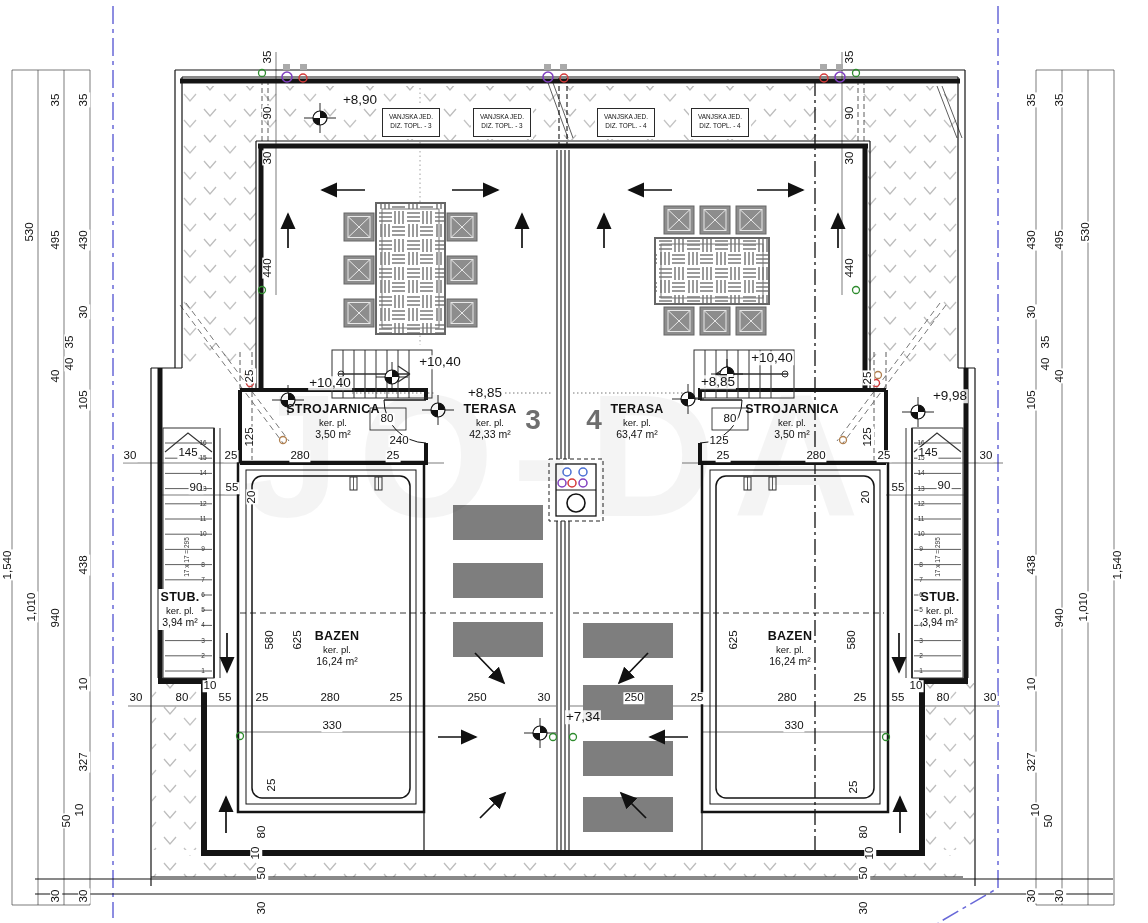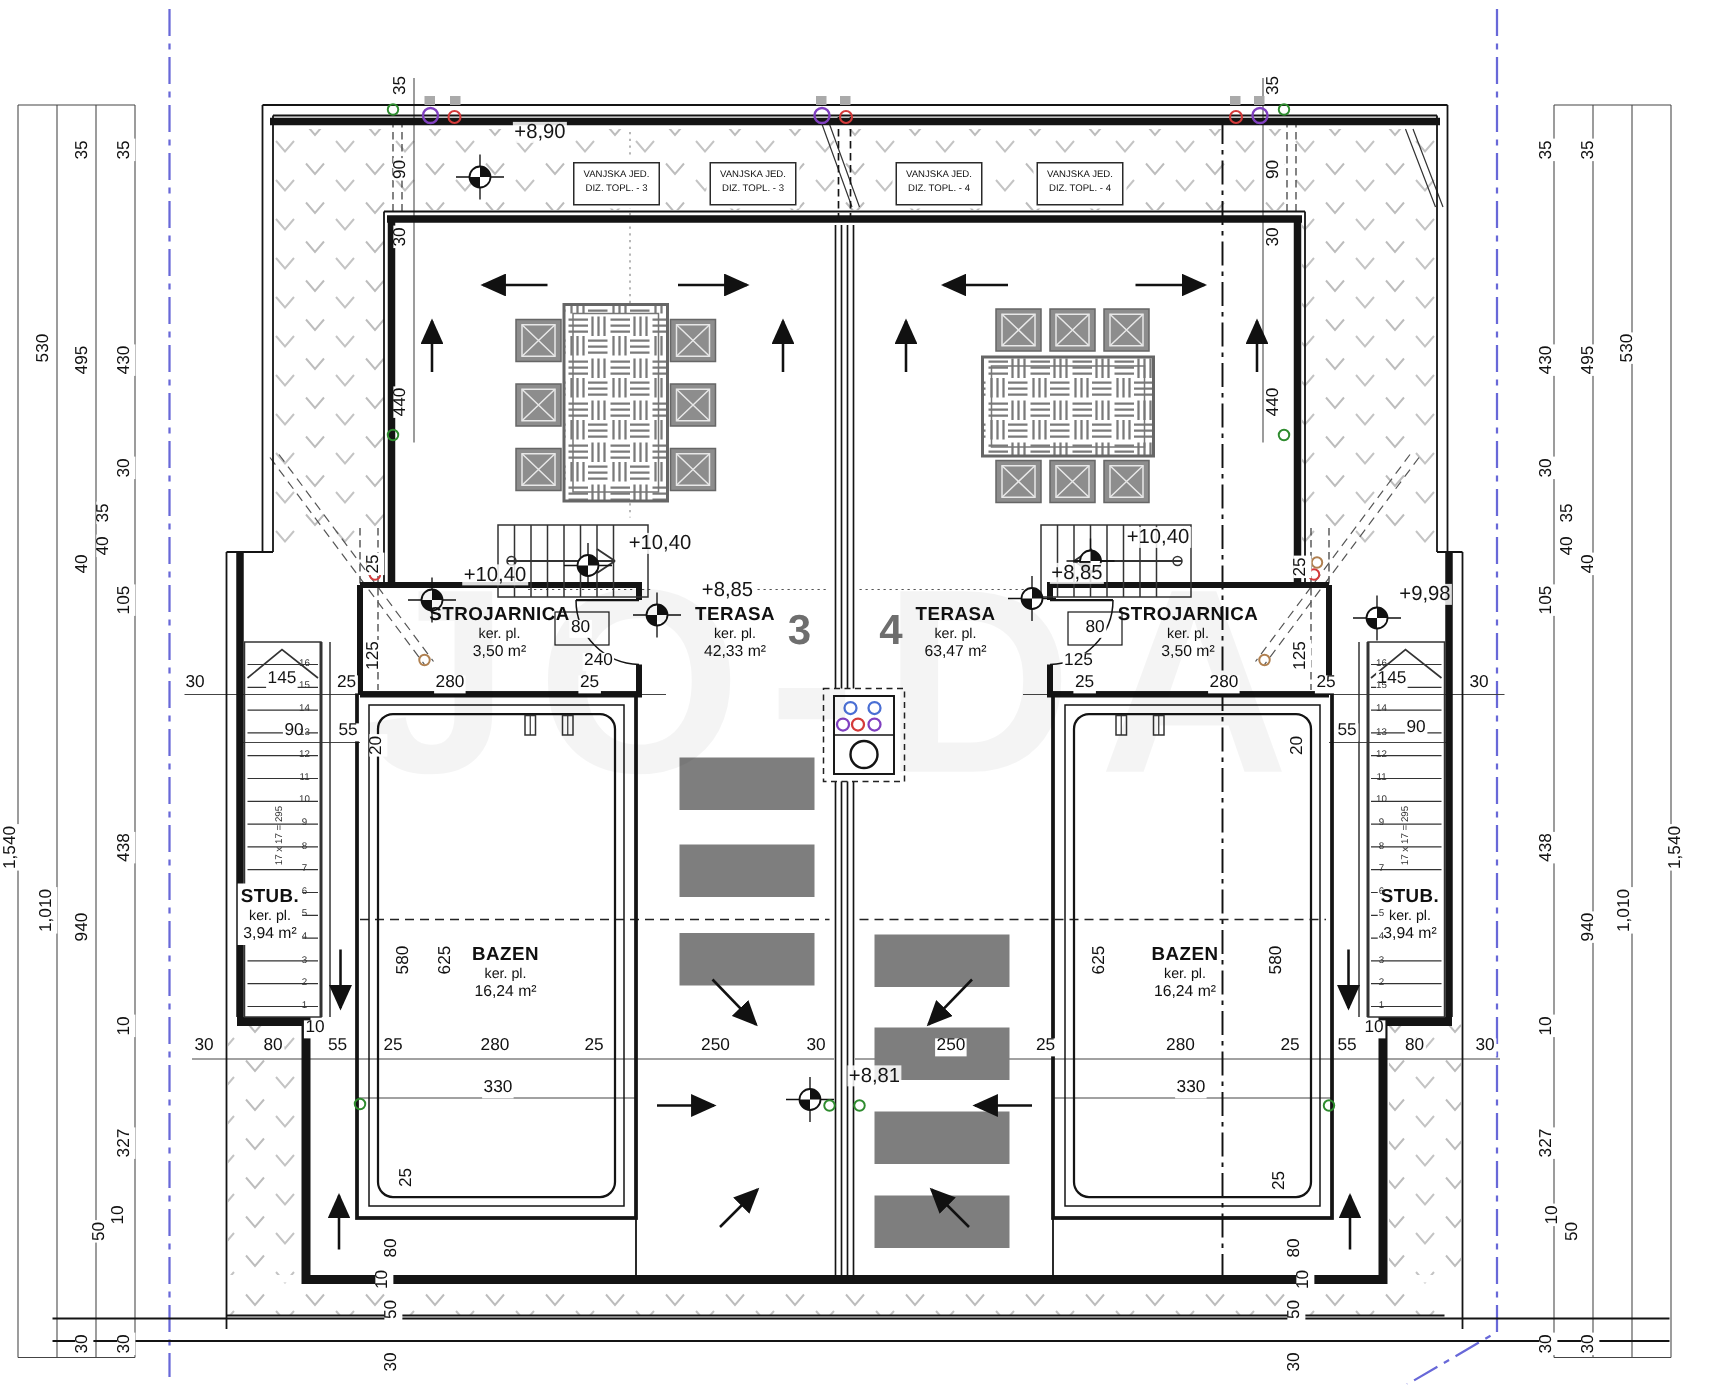--- a/index.html
+++ b/index.html
@@ -459,28 +459,28 @@
       <span class="dim v" style="left: 272px; top: 785px;">25</span>
       <span class="dim v" style="left: 262px; top: 832px;">80</span>
       <span class="dim v" style="left: 256px; top: 853px;">10</span>
       <span class="dim v" style="left: 262px; top: 873px;">50</span>
       <span class="dim v" style="left: 262px; top: 908px;">30</span>
       <span class="dim v" style="left: 854px; top: 787px;">25</span>
       <span class="dim v" style="left: 864px; top: 832px;">80</span>
       <span class="dim v" style="left: 870px; top: 853px;">10</span>
       <span class="dim v" style="left: 864px; top: 873px;">50</span>
       <span class="dim v" style="left: 864px; top: 908px;">30</span>
-      <span class="lvl" style="left: 360px; top: 88px;">+8,90</span>
+      <span class="lvl" style="left: 360px; top: 100px;">+8,90</span>
       <span class="lvl" style="left: 440px; top: 362px;">+10,40</span>
       <span class="lvl" style="left: 330px; top: 383px;">+10,40</span>
       <span class="lvl" style="left: 485px; top: 393px;">+8,85</span>
       <span class="lvl" style="left: 772px; top: 358px;">+10,40</span>
       <span class="lvl" style="left: 718px; top: 382px;">+8,85</span>
       <span class="lvl" style="left: 950px; top: 396px;">+9,98</span>
-      <span class="lvl" style="left: 583px; top: 717px;">+8,81</span>
+      <span class="lvl" style="left: 583px; top: 717px;">+7,34</span>
       <span class="stnum" style="left: 203px; top: 443px;">16</span>
       <span class="stnum" style="left: 203px; top: 458.2px;">15</span>
       <span class="stnum" style="left: 203px; top: 473.4px;">14</span>
       <span class="stnum" style="left: 203px; top: 488.6px;">13</span>
       <span class="stnum" style="left: 203px; top: 503.8px;">12</span>
       <span class="stnum" style="left: 203px; top: 519px;">11</span>
       <span class="stnum" style="left: 203px; top: 534.2px;">10</span>
       <span class="stnum" style="left: 203px; top: 549.4px;">9</span>
       <span class="stnum" style="left: 203px; top: 564.6px;">8</span>
       <span class="stnum" style="left: 203px; top: 579.8px;">7</span>

